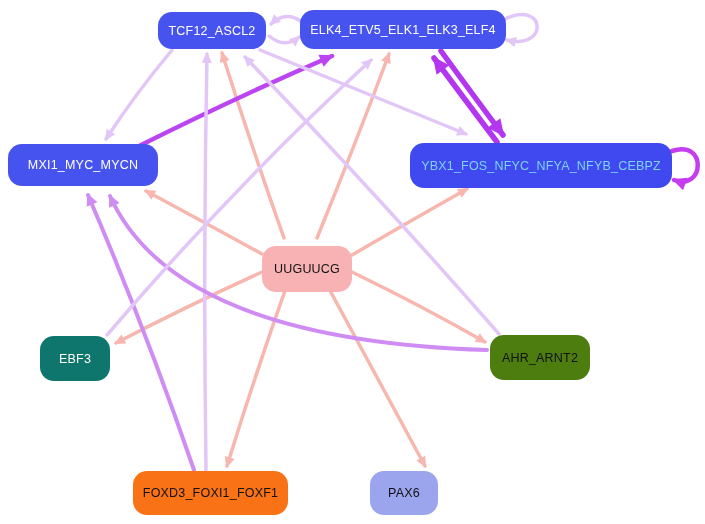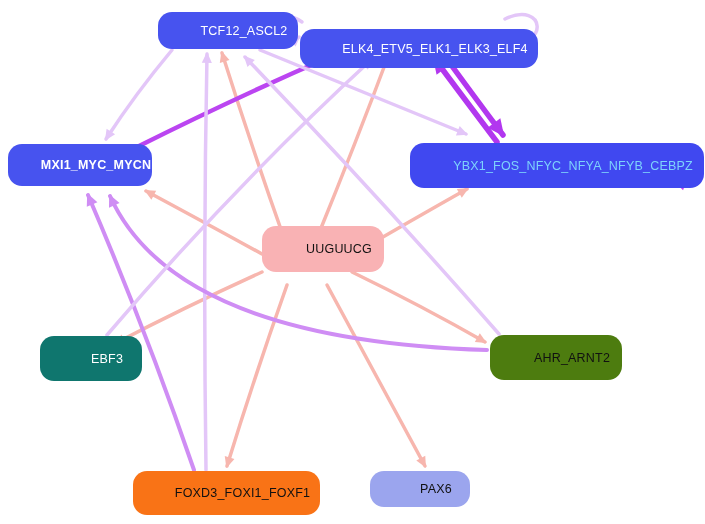--- a/index.html
+++ b/index.html
@@ -9,21 +9,20 @@
   .node{
     position:absolute;
     display:flex;align-items:center;justify-content:center;
     border-radius:14px;
     font-size:12.5px;
     letter-spacing:0.2px;
     white-space:nowrap;
     cursor:default;
     user-select:none;
     z-index:2;
-    padding-left:32px;
   }
 </style>
 </head>
 <body>
 
 <div class="canvas">
   <svg class="edges" xmlns="http://www.w3.org/2000/svg" viewBox="0 0 705 524">
       <path d="M 284 238 Q 251 145 222 53" fill="none" stroke="#f7b6ae" stroke-width="3.5" stroke-linecap="round"></path>
       <polygon points="221.39872962715813,51.092521575812036 229.5008479012022,59.91486845594554 219.82039489844826,62.96631559811797" fill="#f7b6ae"></polygon>
       <path d="M 317 238 Q 355 145 389 54" fill="none" stroke="#f7b6ae" stroke-width="3.5" stroke-linecap="round"></path>
@@ -64,21 +63,21 @@
       <polygon points="87.21051892089508,193.1624147296696 97.43429889530381,202.2659482763139 86.77630432738738,206.84493853512248" fill="#cf8df4"></polygon>
       <path d="M 499 334 Q 382 200 245 57" fill="none" stroke="#e3c6f8" stroke-width="3.5" stroke-linecap="round"></path>
       <polygon points="243.61640863878753,55.55581339669064 254.78701527926268,59.8796626405673 247.45776826746766,66.90138879872056" fill="#e3c6f8"></polygon>
       <path d="M 487 350 Q 175 340 110 196" fill="none" stroke="#cf8df4" stroke-width="4" stroke-linecap="round"></path>
       <polygon points="109.17716574713738,194.17710565519667 119.56513171481532,203.09283125967582 108.99234451495593,207.865269926279" fill="#cf8df4"></polygon>
       <path d="M 107 335 Q 235 185 371 60" fill="none" stroke="#e3c6f8" stroke-width="3.5" stroke-linecap="round"></path>
       <polygon points="372.47250923997024,58.64659077208618 367.91842252896305,69.72532802994313 361.0498706973004,62.25234363709418" fill="#e3c6f8"></polygon>
     </svg>
 
   <div class="node" style="left: 158px; top: 12px; width: 108px; height: 37px; background: rgb(71, 83, 239); color: rgb(255, 255, 255);">TCF12_ASCL2</div>
-  <div class="node" style="left: 300px; top: 10px; width: 206px; height: 39px; background: rgb(71, 83, 239); color: rgb(255, 255, 255); margin-top: 19px;">ELK4_ETV5_ELK1_ELK3_ELF4</div>
-  <div class="node" style="left: 8px; top: 144px; width: 112px; height: 42px; background: rgb(71, 83, 239); color: rgb(255, 255, 255); font-weight: bold;">MXI1_MYC_MYCN</div>
+  <div class="node" style="left: 300px; top: 10px; width: 206px; height: 39px; background: rgb(71, 83, 239); color: rgb(255, 255, 255);">ELK4_ETV5_ELK1_ELK3_ELF4</div>
+  <div class="node" style="left: 8px; top: 144px; width: 150px; height: 42px; background: rgb(71, 83, 239); color: rgb(255, 255, 255);">MXI1_MYC_MYCN</div>
   <div class="node" style="left: 410px; top: 143px; width: 262px; height: 45px; background: rgb(64, 72, 240); color: #7dd3fc;">YBX1_FOS_NFYC_NFYA_NFYB_CEBPZ</div>
-  <div class="node" style="left: 262px; top: 226px; width: 90px; height: 46px; background: rgb(249, 178, 180); color: rgb(17, 17, 17);">UUGUUCG</div>
+  <div class="node" style="left: 262px; top: 246px; width: 90px; height: 46px; background: rgb(249, 178, 180); color: rgb(17, 17, 17);">UUGUUCG</div>
   <div class="node" style="left: 40px; top: 336px; width: 70px; height: 45px; background: #0f766e; color: rgb(255, 255, 255);">EBF3</div>
   <div class="node" style="left: 490px; top: 335px; width: 100px; height: 45px; background: #4d7c0f; color: rgb(17, 17, 17);">AHR_ARNT2</div>
   <div class="node" style="left: 133px; top: 471px; width: 155px; height: 44px; background: #f97316; color: rgb(17, 17, 17);">FOXD3_FOXI1_FOXF1</div>
-  <div class="node" style="left: 370px; top: 471px; width: 68px; height: 36px; background: rgb(155, 165, 238); color: rgb(17, 17, 17);">PAX6</div>
+  <div class="node" style="left: 370px; top: 471px; width: 68px; height: 44px; background: rgb(155, 165, 238); color: rgb(17, 17, 17);">PAX6</div>
 </div>
 
 </body></html>

